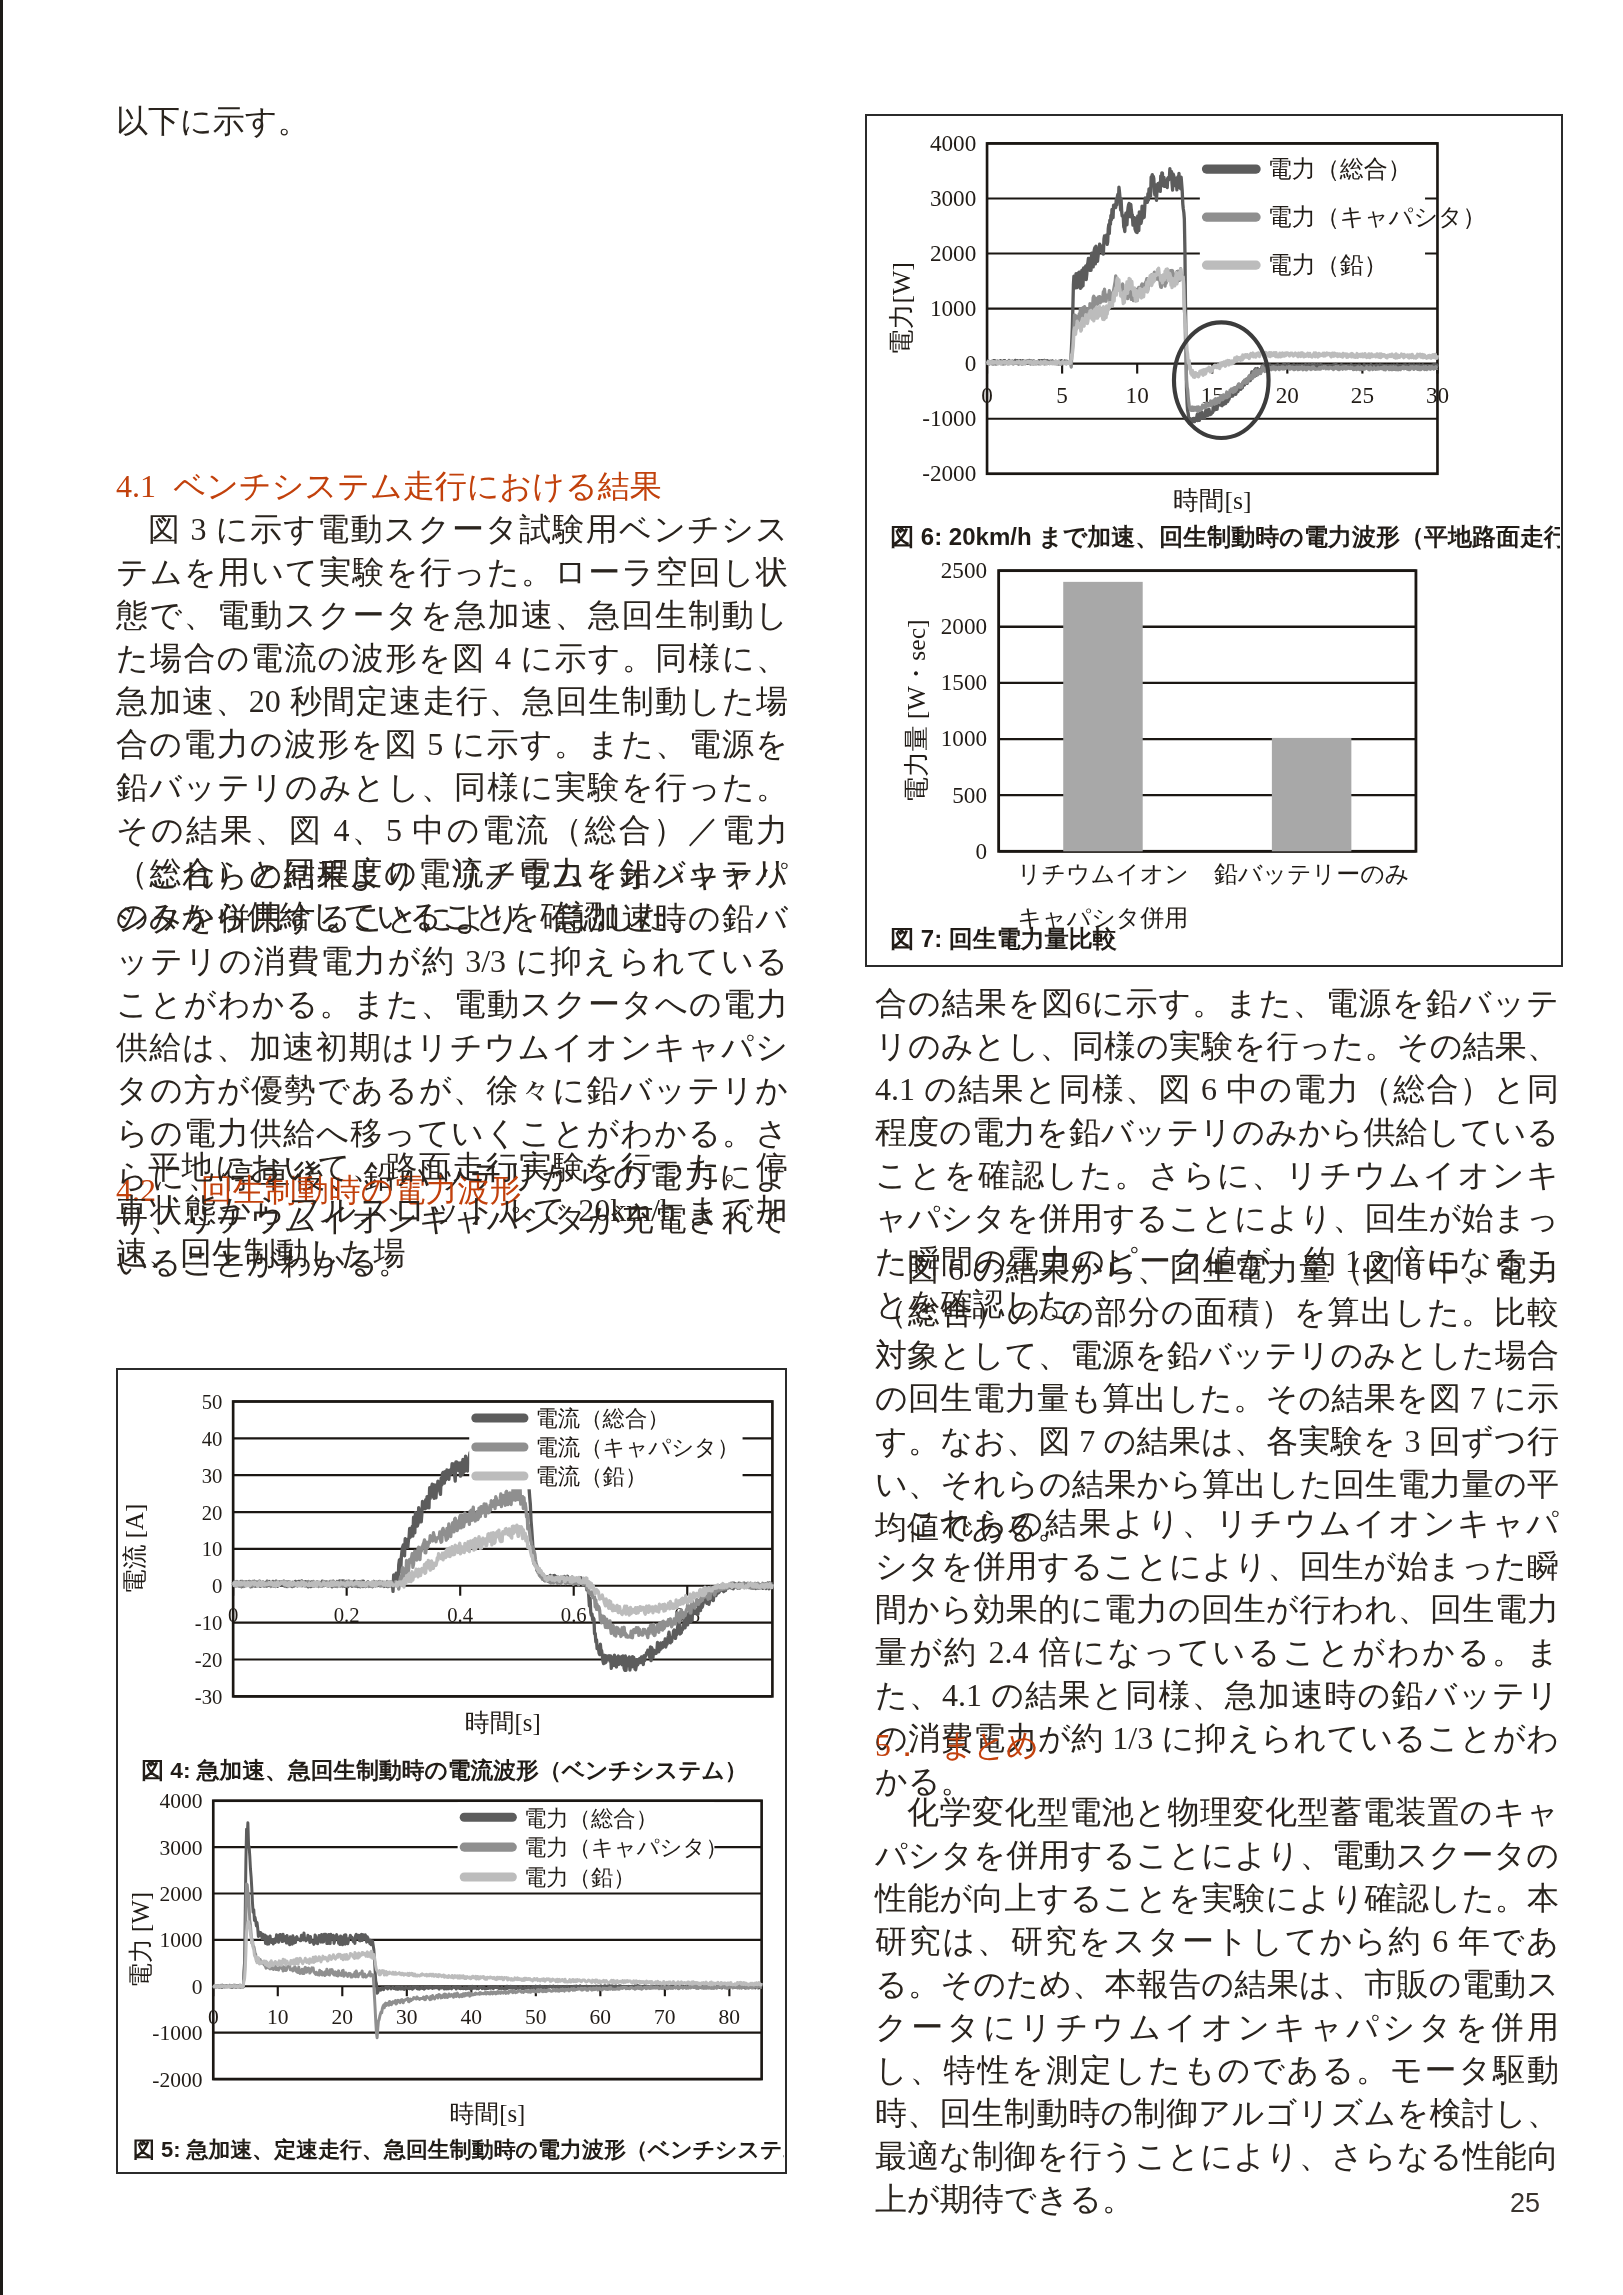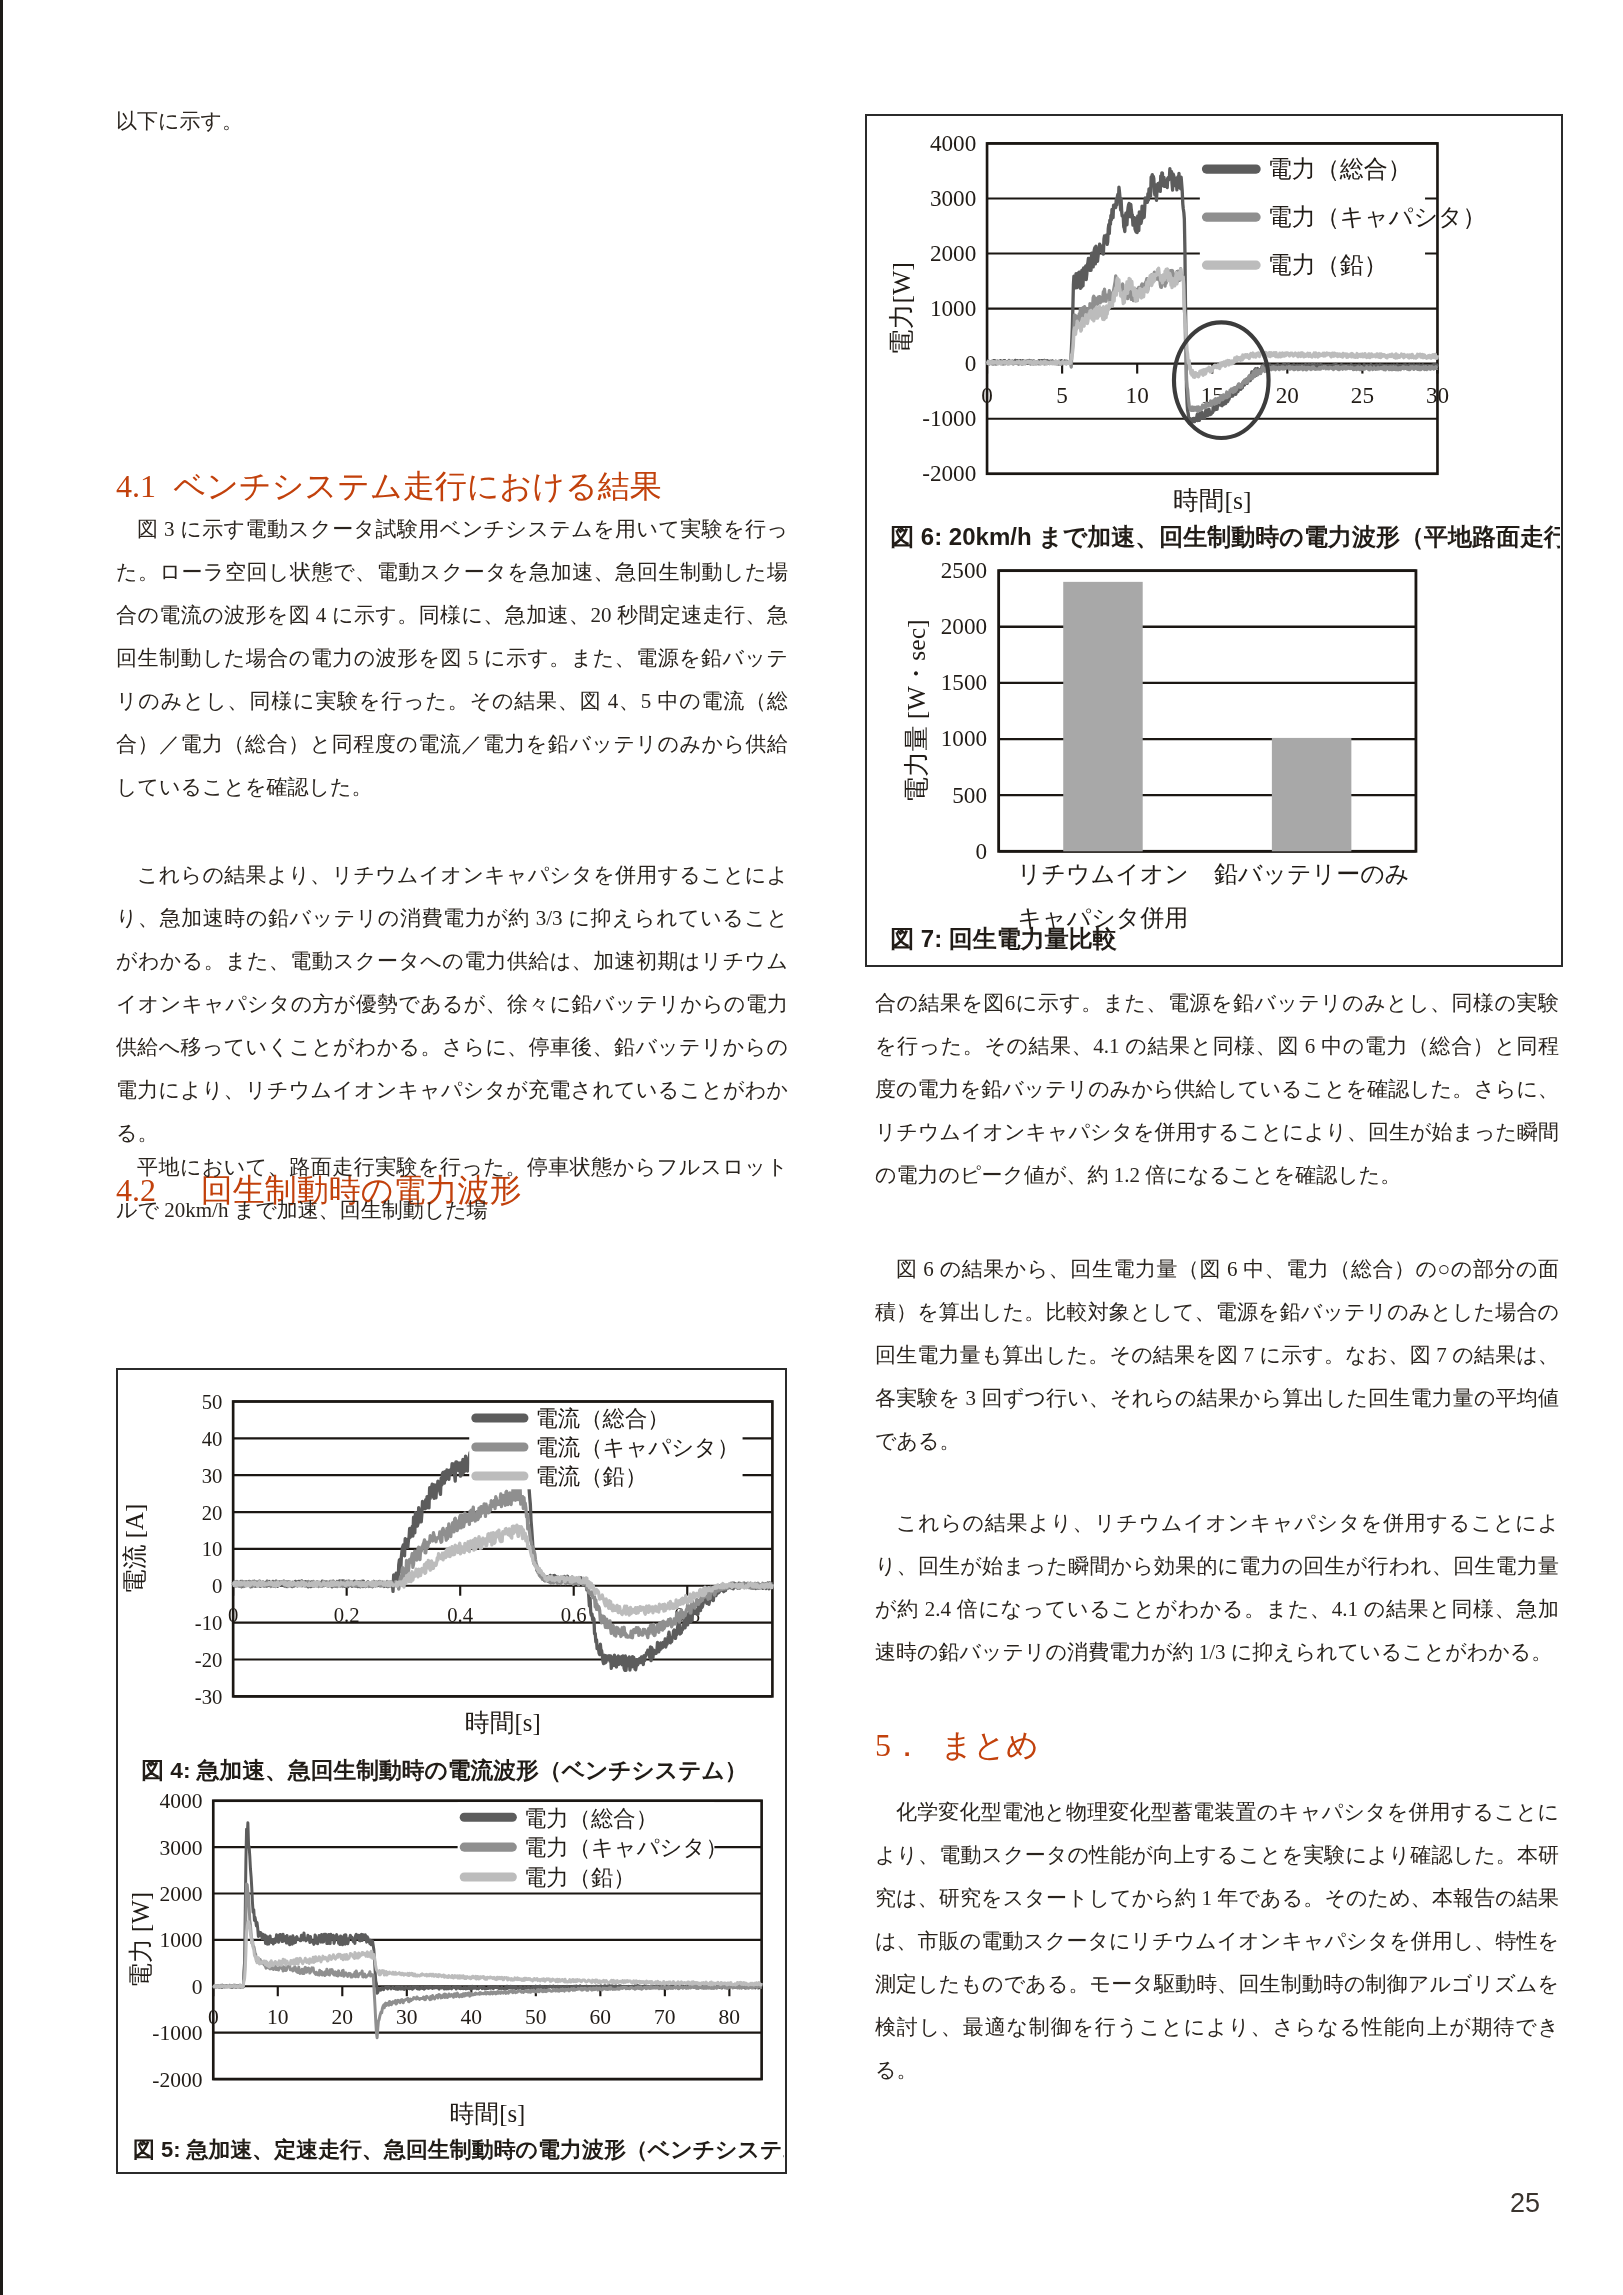--- a/index.html
+++ b/index.html
@@ -2,21 +2,21 @@
 <html style="font-size:13.2px"><head>
 <meta charset="utf-8">
 <style>
   html,body{margin:0;padding:0;}
   body{
     width:1623px;height:2295px;position:relative;background:#ffffff;
     font-family:"Liberation Serif","DejaVu Serif",serif;color:#2a241e;
     overflow:hidden;
   }
   .edge-rule{position:absolute;left:0;top:0;width:3.3px;height:2295px;background:#1d1a17;}
-  .tblock{position:absolute;font-size:21px;line-height:43px;text-align:justify;}
+  .tblock{position:absolute;font-size:32px;line-height:43px;text-align:justify;}
   .tblock p{margin:0;text-indent:1em;}
   .tblock p.noindent{text-indent:0;}
   .col-left{left:116px;width:672px;}
   .col-right{left:875px;width:684px;}
   .heading{position:absolute;font-weight:normal;font-size:32px;line-height:43px;color:#c2410c;}
   .heading .hnum{margin-right:0.55em;}
   .heading.wide .hnum{margin-right:1.4em;}
   .figure-box{position:absolute;border:2.5px solid #2b2b2b;background:#ffffff;box-sizing:border-box;}
   .figure-box svg{position:absolute;left:0;top:0;}
   svg text{fill:#211c17;}
@@ -227,17 +227,17 @@
 
 <div class="tblock col-right" style="top:1502px;">
   <p>これらの結果より、リチウムイオンキャパシタを併用することにより、回生が始まった瞬間から効果的に電力の回生が行われ、回生電力量が約 2.4 倍になっていることがわかる。また、4.1 の結果と同様、急加速時の鉛バッテリの消費電力が約 1/3 に抑えられていることがわかる。</p>
 </div>
 
 <div class="heading col-right" style="top:1676px;margin-top:48px;">
   <span class="hnum">5．</span><span>まとめ</span>
 </div>
 
 <div class="tblock col-right" style="top:1791px;">
-  <p>化学変化型電池と物理変化型蓄電装置のキャパシタを併用することにより、電動スクータの性能が向上することを実験により確認した。本研究は、研究をスタートしてから約 1 年である。そのため、本報告の結果は、市販の電動スクータにリチウムイオンキャパシタを併用し、特性を測定したものである。モータ駆動時、回生制動時の制御アルゴリズムを検討し、最適な制御を行うことにより、さらなる性能向上が期待できる。</p>
+  <p>化学変化型電池と物理変化型蓄電装置のキャパシタを併用することにより、電動スクータの性能が向上することを実験により確認した。本研究は、研究をスタートしてから約 6 年である。そのため、本報告の結果は、市販の電動スクータにリチウムイオンキャパシタを併用し、特性を測定したものである。モータ駆動時、回生制動時の制御アルゴリズムを検討し、最適な制御を行うことにより、さらなる性能向上が期待できる。</p>
 </div>
 
 <div class="pageno">25</div>
 
 
 </body></html>

